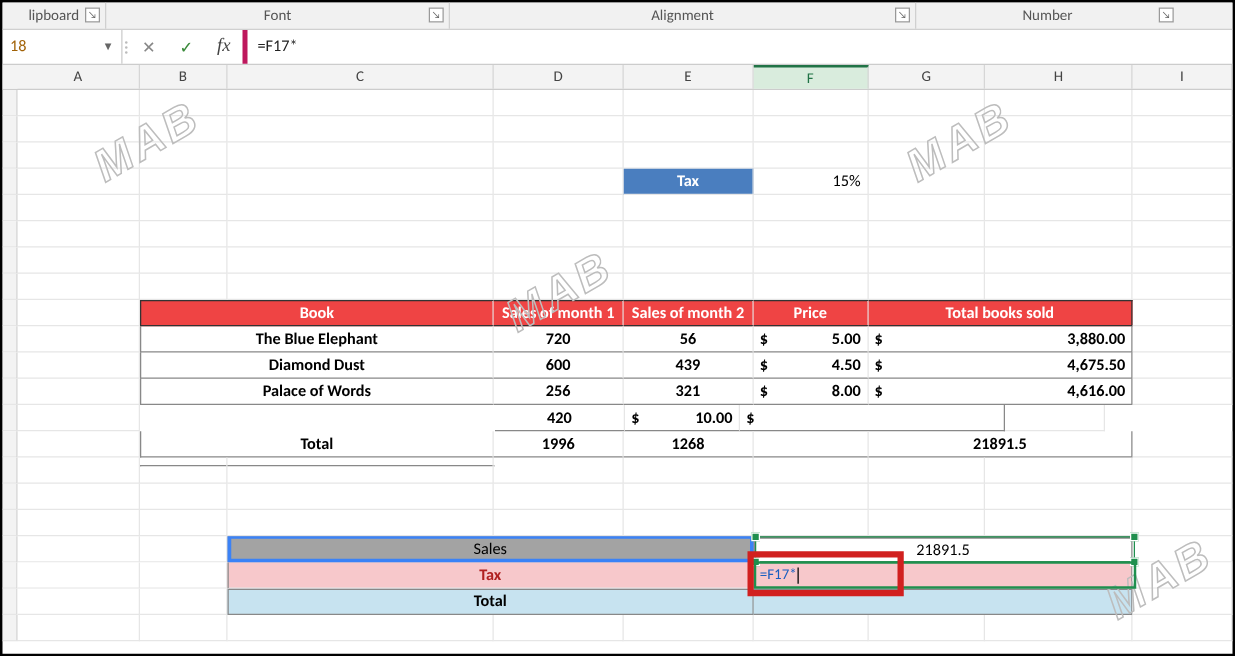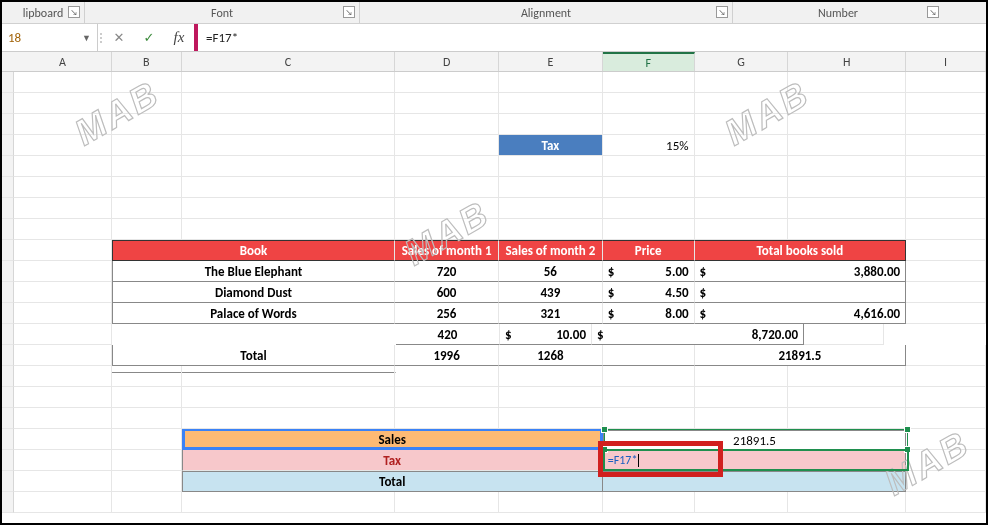--- a/index.html
+++ b/index.html
@@ -43,21 +43,21 @@
   .hdr-blue.left{border-left:1px solid #333;}
   .hdr-blue.rightb{border-right:1px solid #333;}
   
   .tb { border-bottom:1px solid #888;}
   .tb.left{border-left:1px solid #888;}
   .tb.rightb{border-right:1px solid #888;}
   
   .trow .c.tb { font-weight:bold;}
   
   
-  .s-lbl { background:#fdba74; border:3px solid #3b82f6; font-weight:bold; justify-content:center;}
+  .s-lbl { background:#a3a3a3; border:3px solid #3b82f6; font-weight:normal; justify-content:center;}
   .s-sales-val { border:1px solid #888; }
   .s-tax-row .c { background:#f7c8cb;}
   .s-total-row .c { background:#c7e3f0;}
   
   .active-cell-box { position:absolute; border:2px solid #1f8f4e; pointer-events:none; background:rgba(255,255,255,0);}
   
   .sel-range { position:absolute; border:1.5px solid #1f8f4e; pointer-events:none;}
   .sel-range .handle{position:absolute; width:7px;height:7px; background:#1f8f4e; border:1px solid #fff;}
   
   .red-callout { position:absolute; border:5px solid #d1201f; pointer-events:none;}
@@ -261,20 +261,21 @@
         <div class="c w-A"></div>
       <div class="c tb left center bold" style="width:284px;">Diamond Dust</div>
       <div class="c w-D tb center bold">600</div>
       <div class="c w-E tb center bold">439</div>
       <div class="c w-F tb bold">
           <span>$</span>
           <span style="flex:1;text-align:right;width:100%;display:inline-block;">4.50</span>
         </div>
       <div class="c tb rightb bold" style="width:212px;">
           <span>$</span>
+          <span style="flex:1;text-align:right;width:100%;display:inline-block;">4,675.50</span>
         </div>
       <div class="c w-I"></div>
       </div>
     <div class="row">
         <div class="rowhdr"></div>
         <div class="c w-A"></div>
       <div class="c tb left center bold" style="width:284px;">Palace of Words</div>
       <div class="c w-D tb center bold">256</div>
       <div class="c w-E tb center bold">321</div>
       <div class="c w-F tb bold">
@@ -291,21 +292,20 @@
         <div class="rowhdr"></div>
         <div class="c w-A"></div>
       <div class="c tb left center bold" style="width:284px;margin-top:48px;">Around the World in 200 Days</div>
       <div class="c w-D tb center bold">420</div>
       <div class="c w-F tb bold">
           <span>$</span>
           <span style="flex:1;text-align:right;width:100%;display:inline-block;">10.00</span>
         </div>
       <div class="c tb rightb bold" style="width:212px;">
           <span>$</span>
-          <span style="flex:1;text-align:right;width:100%;display:inline-block;">8,720.00</span>
         </div>
       <div class="c w-I"></div>
       </div>
 
     <div class="row trow">
         <div class="rowhdr"></div>
         <div class="c w-A"></div>
       <div class="c tb left center" style="width:284px;">Total</div>
       <div class="c w-D tb center">1996</div>
       <div class="c w-E tb center">1268</div>

